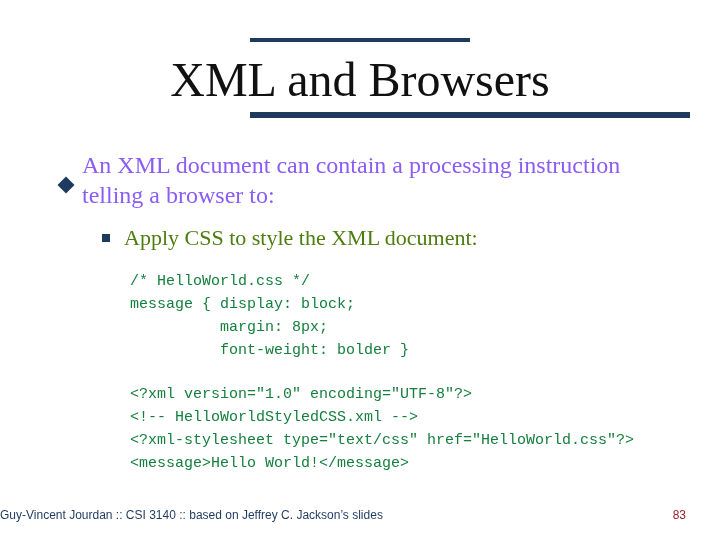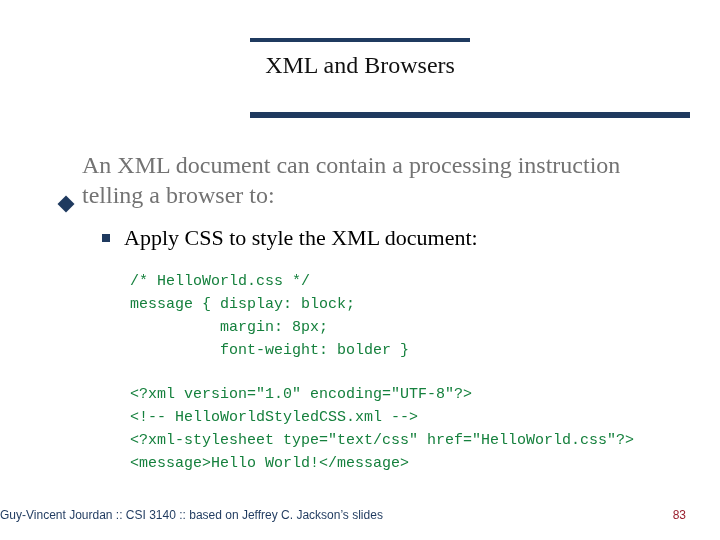--- a/index.html
+++ b/index.html
@@ -26,61 +26,61 @@
     width: 220px;
     height: 4px;
     background: #1f3a5f;
   }
   .title {
     position: absolute;
     top: 52px;
     left: 0;
     width: 720px;
     text-align: center;
-    font-size: 24px;
+    font-size: 48px;
     color: #111;
     font-weight: 400;
   }
   .rule-bottom {
     position: absolute;
     top: 112px;
     left: 250px;
     width: 440px;
     height: 6px;
     background: #1f3a5f;
   }
   .body {
     position: absolute;
     top: 150px;
     left: 60px;
     right: 40px;
   }
   .bullet1 {
     display: flex;
-    align-items: flex-end;
+    align-items: center;
     font-size: 24px;
     line-height: 1.25;
-    color: #737373;
+    color: #8b5cf6;
     margin-bottom: 14px;
   }
   .diamond {
     width: 12px;
     height: 12px;
     background: #1f3a5f;
     transform: rotate(45deg);
     flex: 0 0 auto;
     margin-top: 9px;
     margin-right: 10px;
   }
   .bullet2 {
     display: flex;
     align-items: flex-start;
     font-size: 22px;
     line-height: 1.25;
-    color: #000000;
+    color: #4d7c0f;
     margin-left: 42px;
     margin-bottom: 18px;
   }
   .square {
     width: 8px;
     height: 8px;
     background: #1f3a5f;
     flex: 0 0 auto;
     margin-top: 10px;
     margin-right: 14px;

